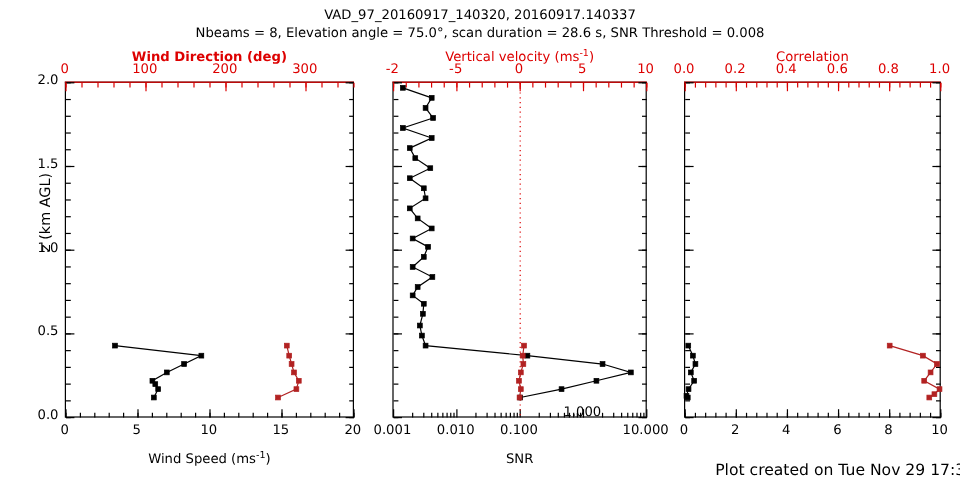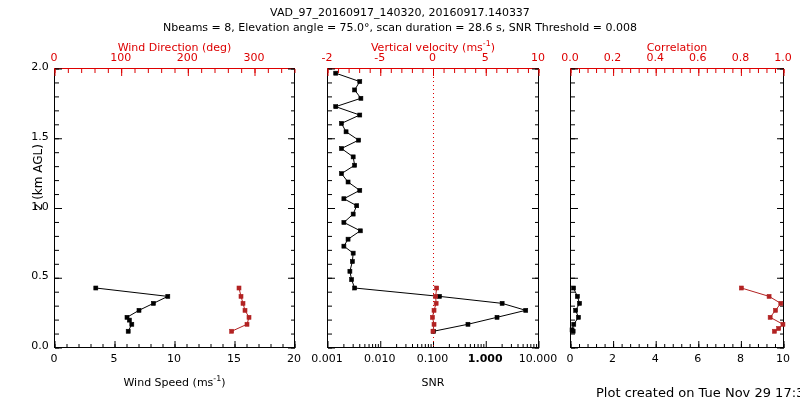--- a/index.html
+++ b/index.html
@@ -194,21 +194,21 @@
           <rect x="174.67" y="260.26" width="4" height="4" fill="#b22222" stroke="#b22222" stroke-width="0.6"></rect>
           <rect x="190.00" y="253.28" width="4" height="4" fill="#b22222" stroke="#b22222" stroke-width="0.6"></rect>
           <rect x="192.00" y="246.31" width="4" height="4" fill="#b22222" stroke="#b22222" stroke-width="0.6"></rect>
           <rect x="188.00" y="239.34" width="4" height="4" fill="#b22222" stroke="#b22222" stroke-width="0.6"></rect>
           <rect x="186.00" y="232.36" width="4" height="4" fill="#b22222" stroke="#b22222" stroke-width="0.6"></rect>
           <rect x="184.00" y="225.38" width="4" height="4" fill="#b22222" stroke="#b22222" stroke-width="0.6"></rect>
           <rect x="182.00" y="217.01" width="4" height="4" fill="#b22222" stroke="#b22222" stroke-width="0.6"></rect>
         </g>
       </svg>
   </div>
-  <div class="axtitle red" style="left:54px;top:41px;width:241px;">Wind Direction (deg)</div>
+  <div class="axtitle red" style="left:54px;top:41px;width:241px;font-weight:bold;">Wind Direction (deg)</div>
   <div class="axtitle blk" style="left:54px;top:376px;width:241px;"><span>Wind Speed (ms</span><sup>-1</sup><span>)</span></div>
 
   <div class="panel" id="p2" style="left:327px;top:68px;width:212px;height:280px;">
     <div class="topborder"></div>
     <svg class="overlay" id="p2svg" width="212" height="280">
         <line x1="0" y1="279" x2="7" y2="279" stroke="#000" stroke-width="1"></line>
         <line x1="211" y1="279" x2="204" y2="279" stroke="#000" stroke-width="1"></line>
         <line x1="0" y1="209.25" x2="7" y2="209.25" stroke="#000" stroke-width="1"></line>
         <line x1="211" y1="209.25" x2="204" y2="209.25" stroke="#000" stroke-width="1"></line>
         <line x1="0" y1="139.5" x2="7" y2="139.5" stroke="#000" stroke-width="1"></line>
@@ -531,21 +531,21 @@
     <div class="tick-lab blk" style="left: 174px; top: 352px;">10</div>
     <div class="tick-lab blk" style="left: 234px; top: 352px;">15</div>
     <div class="tick-lab blk" style="left: 294px; top: 352px;">20</div>
     <div class="tick-lab red" style="left: 54px; top: 51px;">0</div>
     <div class="tick-lab red" style="left: 120.667px; top: 51px;">100</div>
     <div class="tick-lab red" style="left: 187.333px; top: 51px;">200</div>
     <div class="tick-lab red" style="left: 254px; top: 51px;">300</div>
     <div class="tick-lab blk" style="left: 327px; top: 352px;">0.001</div>
     <div class="tick-lab blk" style="left: 379.75px; top: 352px;">0.010</div>
     <div class="tick-lab blk" style="left: 432.5px; top: 352px;">0.100</div>
-    <div class="tick-lab blk" style="left: 485.25px; top: 352px; font-weight: bold;">1.000</div>
+    <div class="tick-lab blk" style="left: 485.25px; top: 337px;">1.000</div>
     <div class="tick-lab blk" style="left: 538px; top: 352px;">10.000</div>
     <div class="tick-lab red" style="left: 327px; top: 51px;">-2</div>
     <div class="tick-lab red" style="left: 379.75px; top: 51px;">-5</div>
     <div class="tick-lab red" style="left: 432.5px; top: 51px;">0</div>
     <div class="tick-lab red" style="left: 485.25px; top: 51px;">5</div>
     <div class="tick-lab red" style="left: 538px; top: 51px;">10</div>
     <div class="tick-lab blk" style="left: 570px; top: 352px;">0</div>
     <div class="tick-lab blk" style="left: 612.6px; top: 352px;">2</div>
     <div class="tick-lab blk" style="left: 655.2px; top: 352px;">4</div>
     <div class="tick-lab blk" style="left: 697.8px; top: 352px;">6</div>

